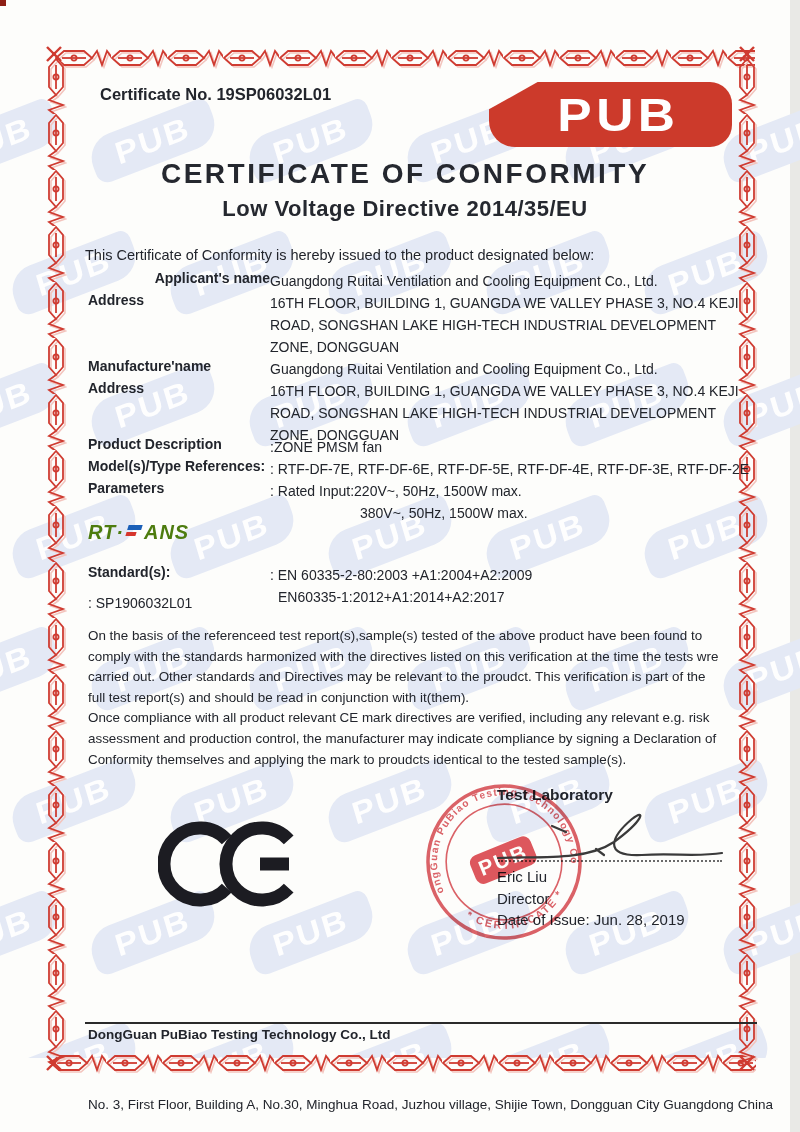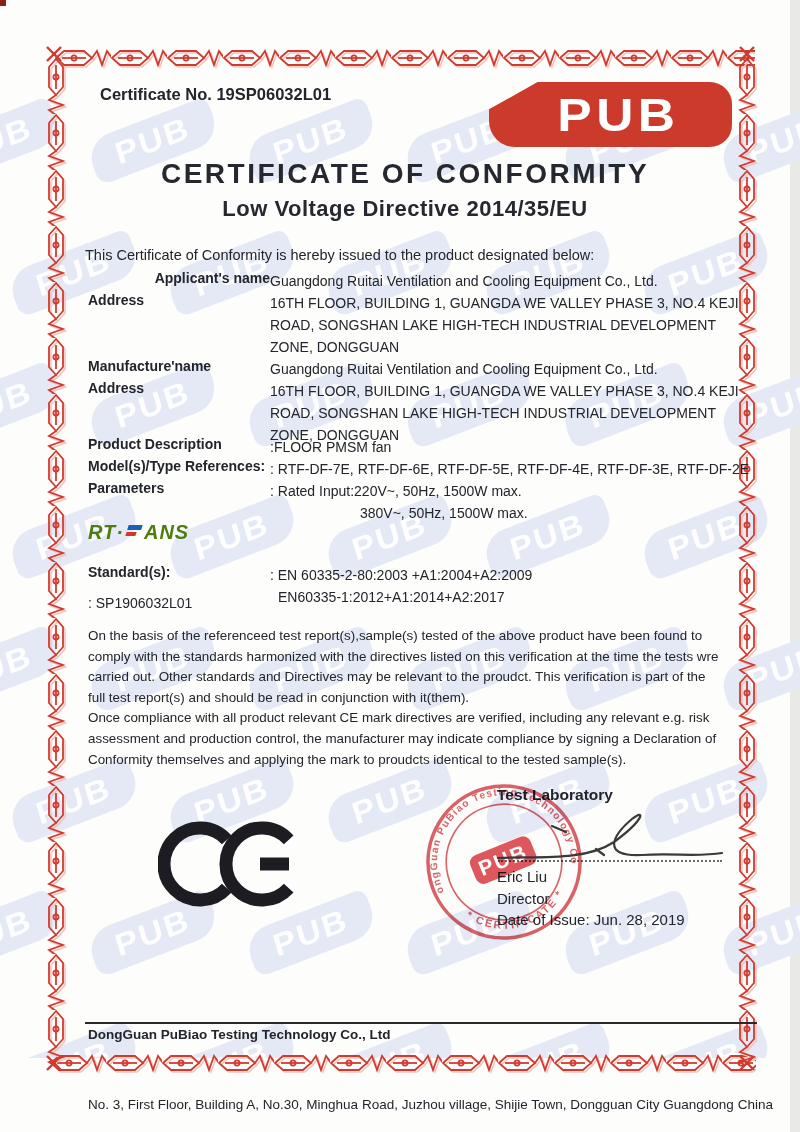--- a/index.html
+++ b/index.html
@@ -305,21 +305,21 @@
     <span class="lbl">Address</span>
     <span class="val">
       <div>16TH FLOOR, BUILDING 1, GUANGDA WE VALLEY PHASE 3, NO.4 KEJI</div>
       <div>ROAD, SONGSHAN LAKE HIGH-TECH INDUSTRIAL DEVELOPMENT</div>
       <div>ZONE, DONGGUAN</div>
     </span>
   </div>
   <div class="row" style="top:436px;">
     <span class="lbl">Product Description</span>
     <span class="val">
-        <div>:FLOOR PMSM fan</div>
+        <div>:ZONE PMSM fan</div>
       </span>
   </div>
   <div class="row" style="top:458px;">
     <span class="lbl">Model(s)/Type References:</span>
     <span class="val">
         <div>: RTF-DF-7E, RTF-DF-6E, RTF-DF-5E, RTF-DF-4E, RTF-DF-3E, RTF-DF-2E</div>
       </span>
   </div>
   <div class="row" style="top:480px;">
     <span class="lbl">Parameters</span>

